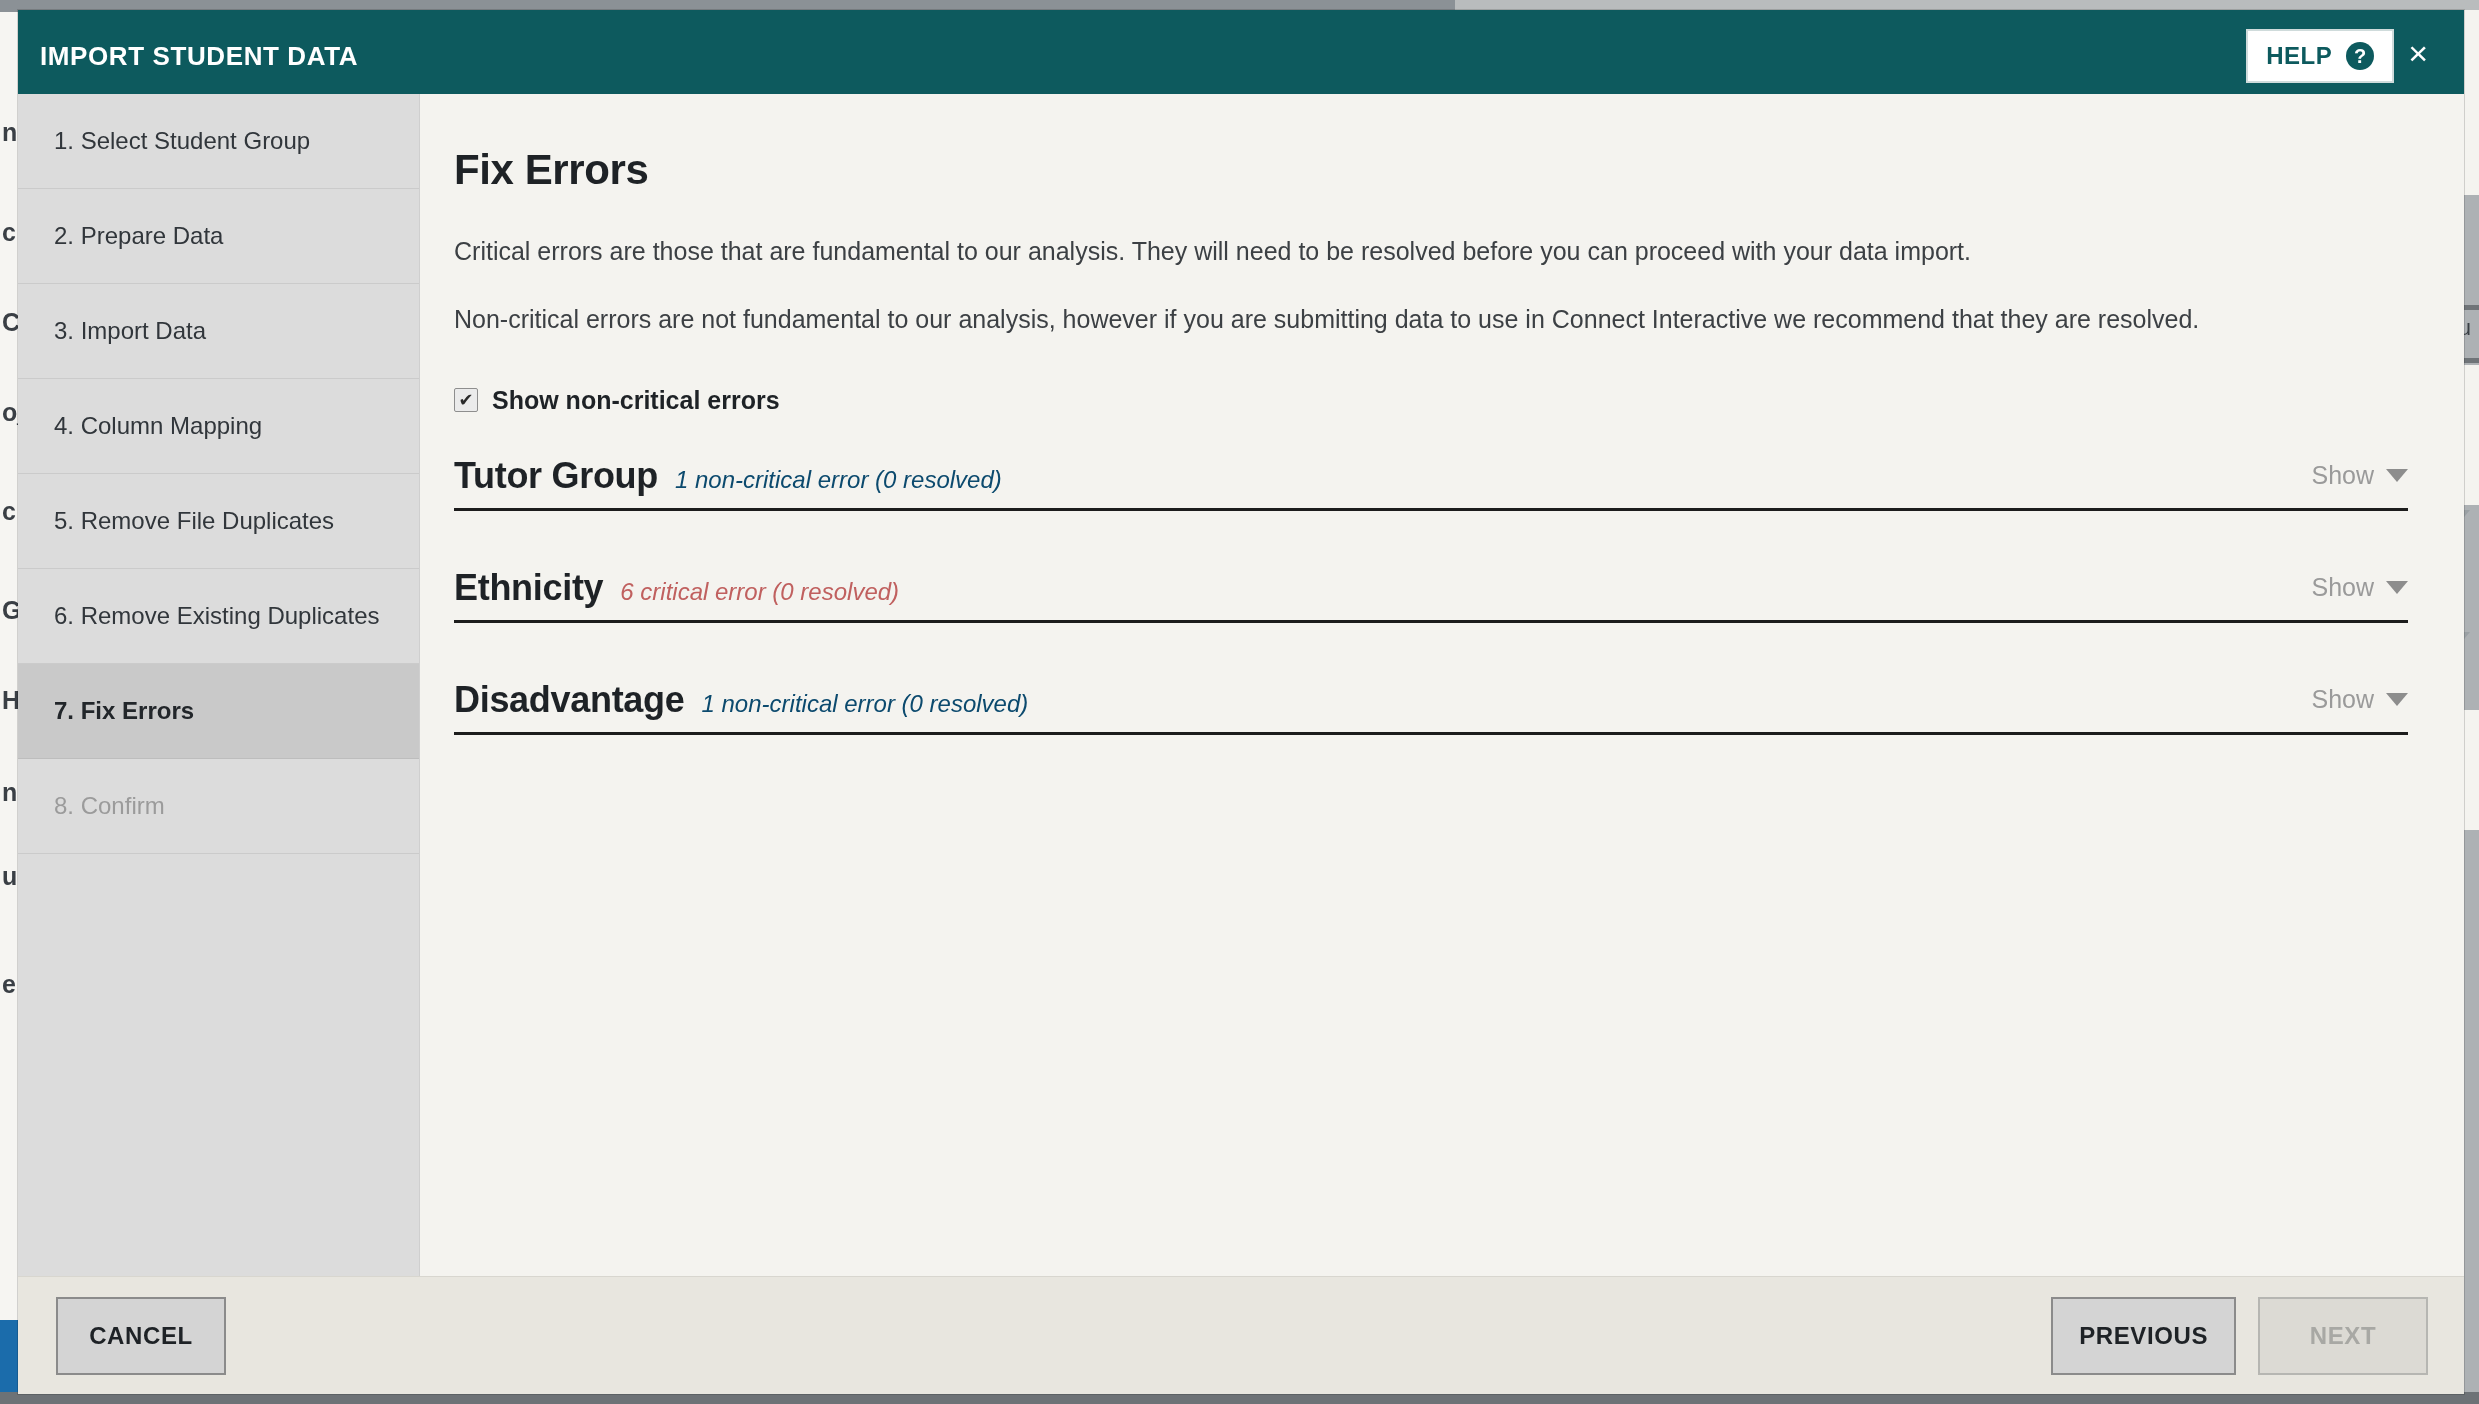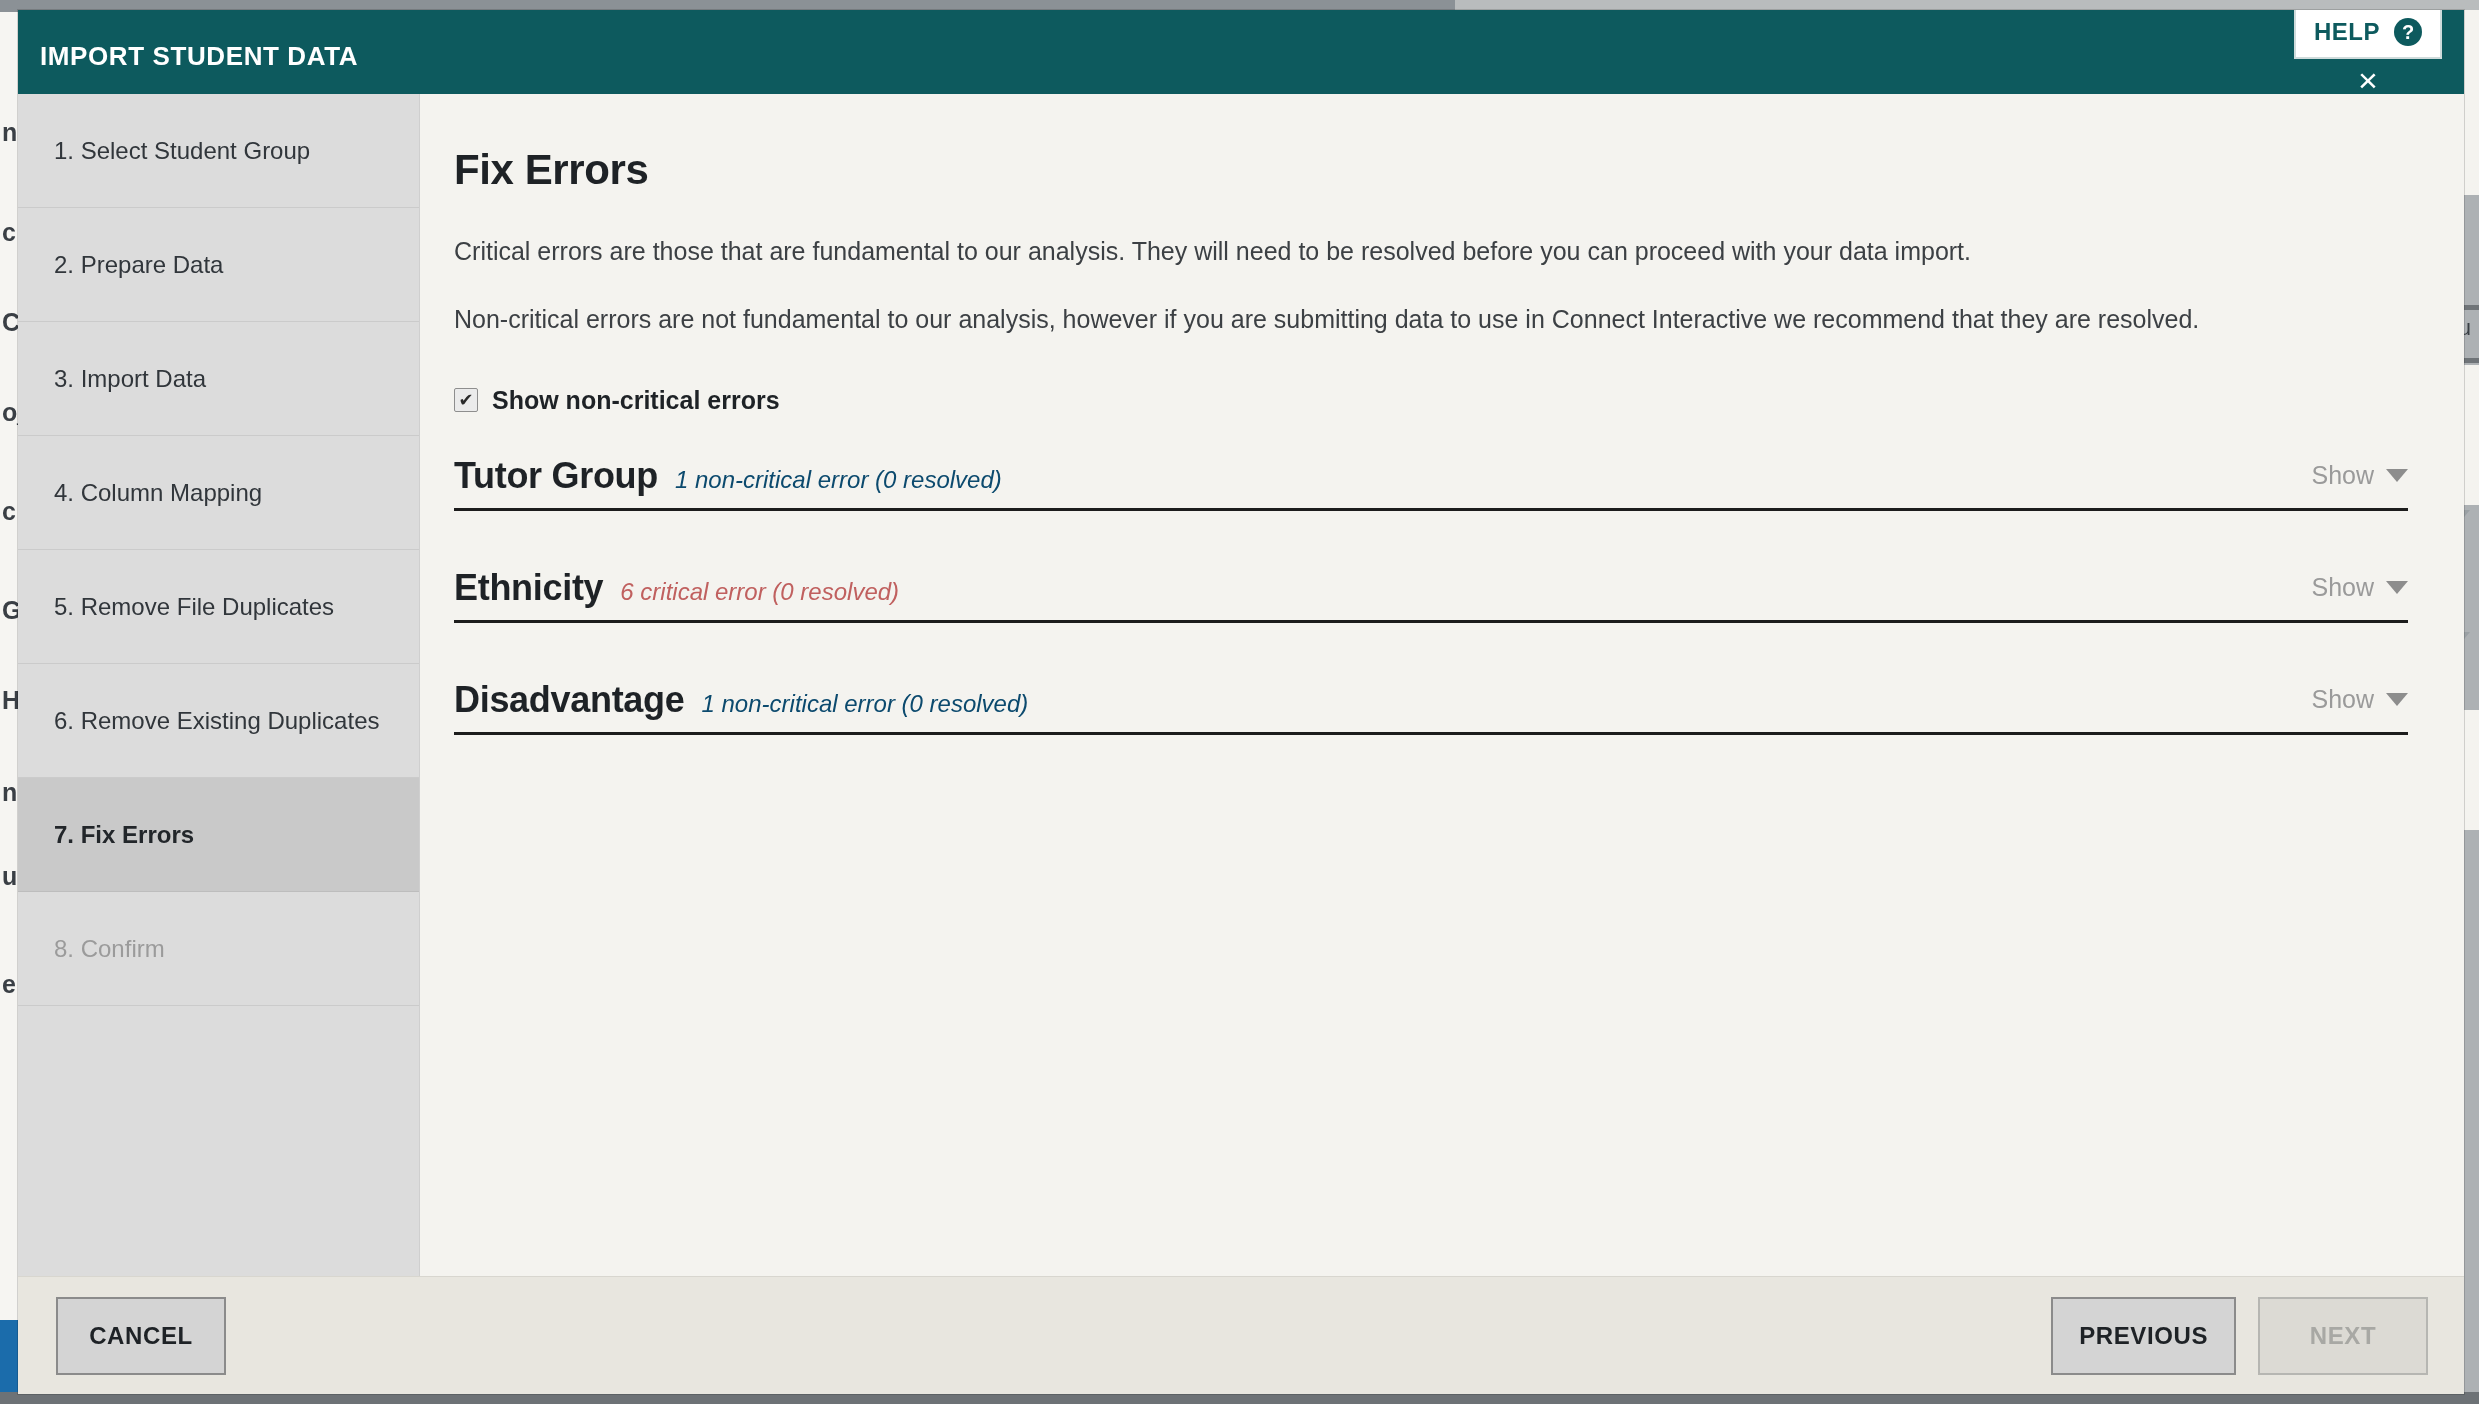--- a/index.html
+++ b/index.html
@@ -131,21 +131,20 @@
   #modal-title {
     color: #ffffff;
     font-size: 26px;
     font-weight: 700;
     letter-spacing: .6px;
   }
   #header-actions {
     margin-left: auto;
     display: flex;
     align-items: center;
-    flex-direction: column;
   }
   #help-button {
     background: #ffffff;
     border: 2px solid #cfdbdb;
     height: 54px;
     display: flex;
     align-items: center;
     gap: 14px;
     padding: 0 18px;
     cursor: pointer;
@@ -187,21 +186,21 @@
   }
 
   
   #sidebar {
     width: 402px;
     flex: 0 0 402px;
     background: #dcdcdc;
     border-right: 1px solid #cfcfcf;
   }
   .step {
-    height: 114px;
+    height: 95px;
     display: flex;
     align-items: center;
     padding-left: 36px;
     font-size: 24px;
     color: #31363b;
     border-bottom: 1px solid #cbcbcb;
     cursor: pointer;
   }
   .step.active {
     background: #c9c9c9;

